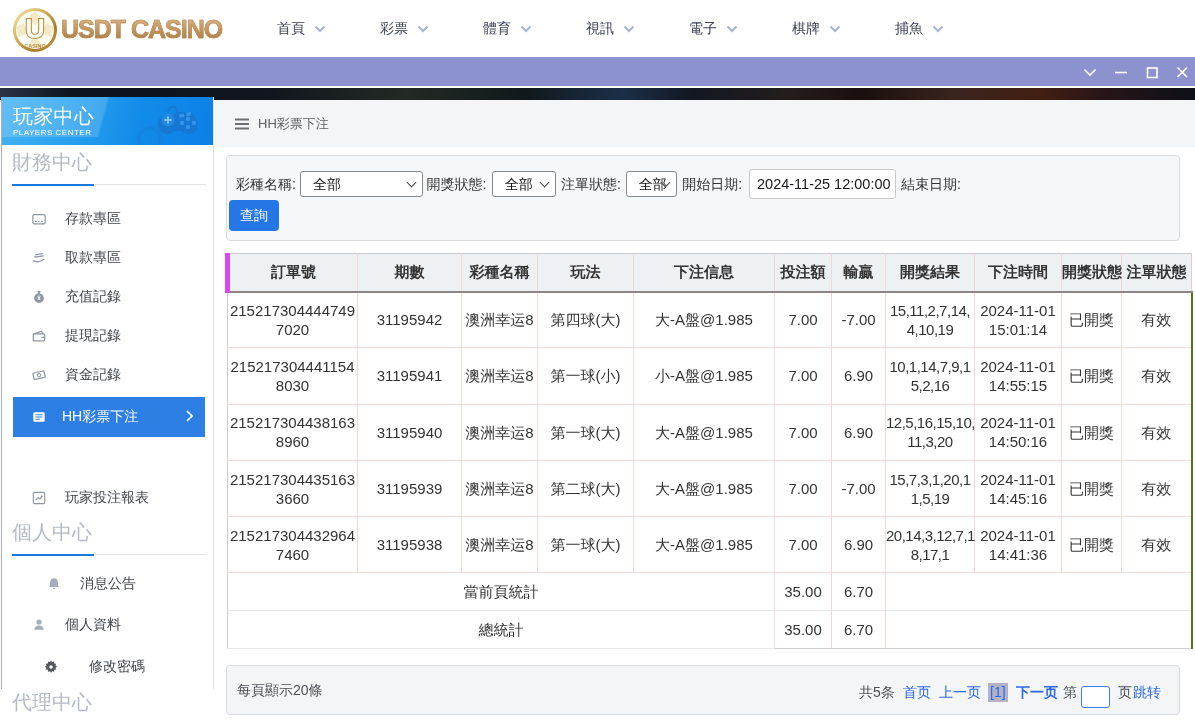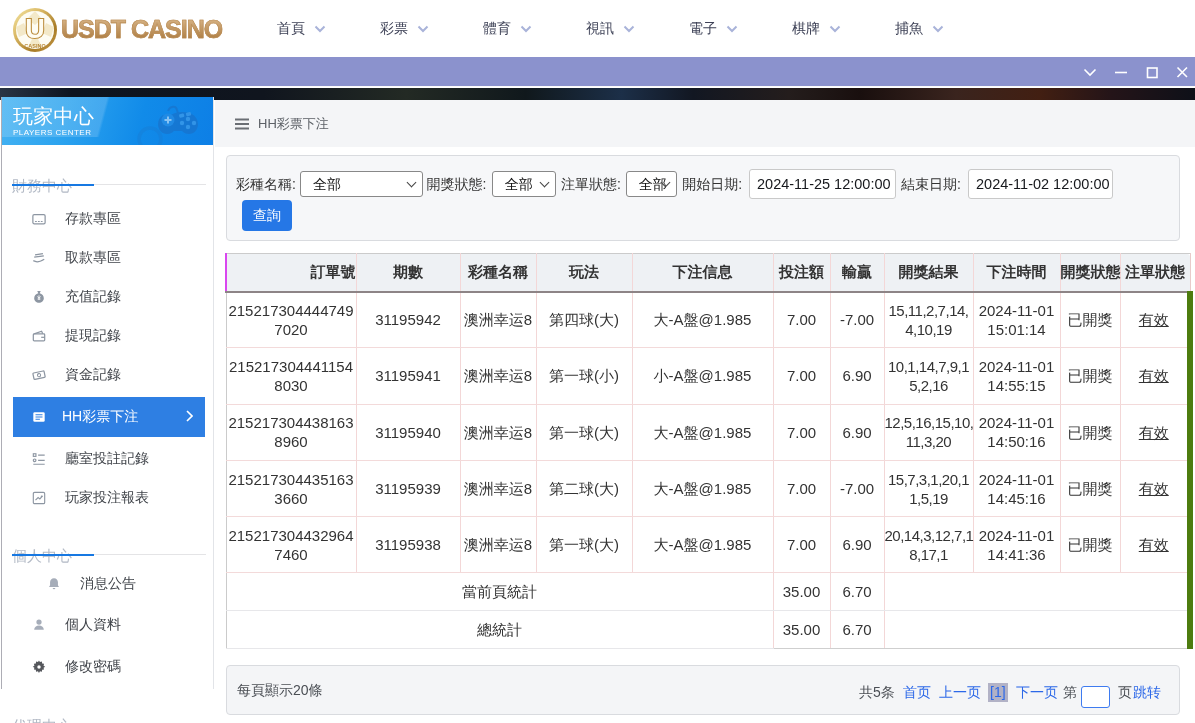--- a/index.html
+++ b/index.html
@@ -14,46 +14,46 @@
 #purplebar svg{position:absolute;top:0;}
 
 #darkstrip{position:absolute;left:0;top:88px;width:1195px;height:12px;
  background:linear-gradient(90deg,#2a3444 0%,#0d1420 6%,#10151e 22%,#232a24 34%,#10181c 44%,#1c2f48 52%,#121722 58%,#241d1c 66%,#190f0e 72%,#3a241e 80%,#421f12 87%,#241418 93%,#0e1018 100%);}
 
 #sidebar{position:absolute;left:1px;top:97px;width:213px;height:592px;background:#fff;border-right:1px solid #e2e4e8;border-left:1px solid #adadb5;}
 #sb-head{position:relative;width:100%;height:48px;background:linear-gradient(105deg,#45b2f2 0%,#2da4ef 30%,#118be9 65%,#0d7fe6 100%);overflow:hidden;color:#fff;}
 #sb-head .t1{position:absolute;left:11px;top:6px;font-size:20px;letter-spacing:0.3px;}
 #sb-head .t2{position:absolute;left:11px;top:31px;font-size:8px;letter-spacing:0.5px;}
 #sb-head .shine{position:absolute;left:-40px;top:-30px;width:260px;height:70px;background:linear-gradient(105deg,rgba(255,255,255,0.16) 0%,rgba(255,255,255,0.16) 55%,rgba(255,255,255,0) 56%);}
-.sb-sec{font-size:15px;color:#b3bac6;line-height:24px;margin-top:24px;}
+.sb-sec{font-size:20px;color:#b3bac6;line-height:24px;}
 .sb-item{position:relative;height:39px;display:flex;align-items:center;font-size:14px;color:#40444a;}
 .sb-item .ic{width:14px;height:14px;margin-left:30px;margin-right:19px;flex:0 0 14px;}
 .sb-item.active{background:#2e7fe3;color:#fff;}
 .sb-item.active .ic{margin-left:19px;margin-right:16px;}
 .sb-arrow{position:absolute;right:12px;top:13px;}
 
 #main{position:absolute;left:215px;top:100px;width:980px;height:623px;background:#fff;}
 #crumb{height:47px;background:#f4f5f7;display:flex;align-items:center;font-size:13px;color:#5c6066;}
 #crumb .ham{margin-left:20px;margin-right:9px;}
 
 #fpanel{position:relative;margin-left:11px;margin-top:8px;width:954px;height:86px;background:#f6f7f9;border:1px solid #d9dbdf;border-radius:4px;}
 .flabel{position:absolute;top:13px;height:30px;line-height:30px;font-size:14px;color:#333;}
 .fsel{position:absolute;top:15px;height:26px;background:#fff;border:1px solid #888;border-radius:3px;font-size:14px;color:#111;line-height:24px;padding-left:12px;}
 .fsel .vee{position:absolute;right:7px;top:8px;width:7px;height:7px;border-right:1.8px solid #444;border-bottom:1.8px solid #444;transform:rotate(45deg);transform-origin:center;margin-top:-1px;}
 .finput{position:absolute;top:12.5px;height:30px;background:#fff;border:1px solid #c9c9c9;border-radius:3px;font-size:14.5px;color:#16181c;line-height:28px;padding-left:7px;}
-#fbtn{position:absolute;left:15px;top:44px;width:50px;height:31px;background:#2577e6;border-radius:4px;color:#fff;font-size:14px;text-align:center;line-height:31px;}
+#fbtn{position:absolute;left:2px;top:44px;width:50px;height:31px;background:#2577e6;border-radius:4px;color:#fff;font-size:14px;text-align:center;line-height:31px;}
 
 #twrap{margin-left:10px;margin-top:12px;width:964px;}
 table{border-collapse:collapse;table-layout:fixed;width:964px;font-size:15px;color:#333;}
 th{white-space:nowrap;background:#eef1f4;height:38px;font-weight:bold;font-size:15px;border-right:1px solid #f3d7d7;border-top:1px solid #cbcbcb;border-bottom:2px solid #8d8486;}
-th:first-child{border-left:2px solid #d946ef;border-top-left-radius:3px;text-align:right;}
+th:first-child{border-left:5px solid #d946ef;border-top-left-radius:3px;}
 th:last-child{border-right:1px solid #e8caca;border-top-right-radius:3px;}
 td{height:56.3px;text-align:center;border-right:1px solid #f3d7d7;border-bottom:1px solid #f3dada;line-height:19px;white-space:nowrap;}
 td:first-child{border-left:1px solid #cbcbcb;}
-td:last-child{border-right:6px solid #4d7c0f;text-decoration:underline;}
+td:last-child{border-right:2px solid #4d7c0f;}
 tr.d td:nth-child(8){letter-spacing:-0.5px;}
 tr.sum td{height:38px;border-bottom:1px solid #e7e7ea;}
 tr.sum td:first-child{border-bottom:1px solid #e7e7ea;}
 tr:last-child td{border-bottom:1px solid #cfcfcf;}
 
 #fbar{position:relative;margin-left:11px;margin-top:16px;width:954px;height:50px;background:#f4f5f7;border:1px solid #d9dbdf;border-radius:4px;font-size:14px;color:#4a4e54;padding-left:36px;}
 #fbar .left{position:absolute;left:10px;top:16px;}
 .pgabs{position:absolute;top:18px;}
 .plink{color:#2c68e8;text-align:center;}
 #pgcur{background:#b2b2c6;color:#2c68e8;padding:1px 2px 2px;}
@@ -179,30 +179,20 @@
       <div class="sb-item active" style="position:absolute;left:11px;top:300px;width:192px;height:39.5px;">
         <svg class="ic" viewBox="0 0 16 16">
           <rect x="1.5" y="2.5" width="13" height="11" rx="1.5" fill="#fff"></rect>
           <path d="M4 5.5h8M4 8h8M4 10.5h5" stroke="#2e7fe3" stroke-width="1.2"></path>
         </svg>
         <span>HH彩票下注</span>
         <svg class="sb-arrow" width="7" height="12" viewBox="0 0 7 12">
           <path d="M1 1l5 5-5 5" fill="none" stroke="#fff" stroke-width="1.6"></path>
         </svg>
       </div>
-      <div class="sb-item" style="position:absolute;left:0;top:342px;width:213px;">
-        <svg class="ic" viewBox="0 0 16 16">
-          <g stroke="#8d96a2" stroke-width="1.3" fill="none">
-            <rect x="1.5" y="2" width="3" height="3"></rect>
-            <rect x="1.5" y="8" width="3" height="3" rx="1.5"></rect>
-            <path d="M7 3.5h7.5M7 9.5h7.5M1.5 14h13"></path>
-          </g>
-        </svg>
-        <span>廳室投註記錄</span>
-      </div>
       <div class="sb-item" style="position:absolute;left:0;top:381px;width:213px;">
         <svg class="ic" viewBox="0 0 16 16">
           <rect x="1.5" y="1.5" width="13" height="13" rx="1.5" fill="none" stroke="#8d96a2" stroke-width="1.3"></rect>
           <path d="M4 10.5l3-3 2 1.5 3-3.5" fill="none" stroke="#8d96a2" stroke-width="1.3"></path>
           <circle cx="11" cy="6" r="1" fill="#8d96a2"></circle>
         </svg>
         <span>玩家投注報表</span>
       </div>
       <div class="sb-sec" style="position:absolute;left:10px;top:423px;">個人中心</div>
       <div style="position:absolute;left:10px;top:457px;width:194px;height:1px;background:#e4e4e6;"></div>
@@ -214,21 +204,21 @@
         </svg>
         <span>消息公告</span>
       </div>
       <div class="sb-item" style="position:absolute;left:0;top:507.5px;width:213px;height:41px;">
         <svg class="ic" viewBox="0 0 16 16">
           <circle cx="8" cy="4.6" r="3" fill="#a6adb9"></circle>
           <path d="M2.5 13.5c0-3 2.4-5 5.5-5s5.5 2 5.5 5z" fill="#a6adb9"></path>
         </svg>
         <span>個人資料</span>
       </div>
-      <div class="sb-item" style="position:absolute;left:0;top:549.0px;width:213px;height:41px;">
+      <div class="sb-item" style="position:absolute;left:12px;top:549.0px;width:213px;height:41px;gap:12px;">
         <svg class="ic" viewBox="0 0 16 16">
           <path d="M8 1l1.2 2 2.3-.6.3 2.3 2.3.3-.6 2.3 2 1.2-2 1.2.6 2.3-2.3.3-.3 2.3-2.3-.6L8 16l-1.2-2-2.3.6-.3-2.3-2.3-.3.6-2.3-2-1.2 2-1.2-.6-2.3 2.3-.3.3-2.3 2.3.6z" fill="#55575c" transform="scale(0.95) translate(0.4 -0.5)"></path>
           <circle cx="8" cy="7.9" r="2" fill="#fff"></circle>
         </svg>
         <span>修改密碼</span>
       </div>
       <div class="sb-sec" style="position:absolute;left:10px;top:593px;">代理中心</div>
     </div>
 </div>
 <div id="main">
@@ -243,21 +233,20 @@
   <div id="fpanel">
       <div class="flabel" style="left:9px;">彩種名稱:</div>
       <div class="fsel" style="left:73px;width:123px;">全部<span class="vee"></span></div>
       <div class="flabel" style="left:199.5px;">開獎狀態:</div>
       <div class="fsel" style="left:264.8px;width:64px;">全部<span class="vee"></span></div>
       <div class="flabel" style="left:333.9px;">注單狀態:</div>
       <div class="fsel" style="left:398.8px;width:51px;">全部<span class="vee"></span></div>
       <div class="flabel" style="left:455.2px;">開始日期:</div>
       <div class="finput" style="left:522px;width:147px;">2024-11-25 12:00:00</div>
       <div class="flabel" style="left:674.1px;">結束日期:</div>
-      <div class="finput" style="left:741px;width:145px;">2024-11-02 12:00:00</div>
       <div id="fbtn">查詢</div>
     </div>
   <div id="twrap">
       <table>
         <colgroup>
           <col style="width:130px">
           <col style="width:104px">
           <col style="width:76px">
           <col style="width:96px">
           <col style="width:141px">
@@ -361,19 +350,19 @@
           </tr>
         </tbody>
       </table>
     </div>
   <div id="fbar">
     <div class="left">每頁顯示20條</div>
     <span class="pgabs" style="left:632px;">共5条</span>
     <span class="pgabs plink" style="left:676px;">首页</span>
     <span class="pgabs plink" style="left:712px;">上一页</span>
     <span class="pgabs" style="left:761px;"><span id="pgcur">[1]</span></span>
-    <span class="pgabs plink" style="left:789px;">下一页</span>
+    <span class="pgabs plink" style="left:789px;font-weight:bold;">下一页</span>
     <span class="pgabs" style="left:836px;">第</span>
     <span id="pginput"></span>
     <span class="pgabs" style="left:891px;">页</span>
     <span class="pgabs plink" style="left:906px;">跳转</span>
   </div>
 </div>
 
 </body></html>

